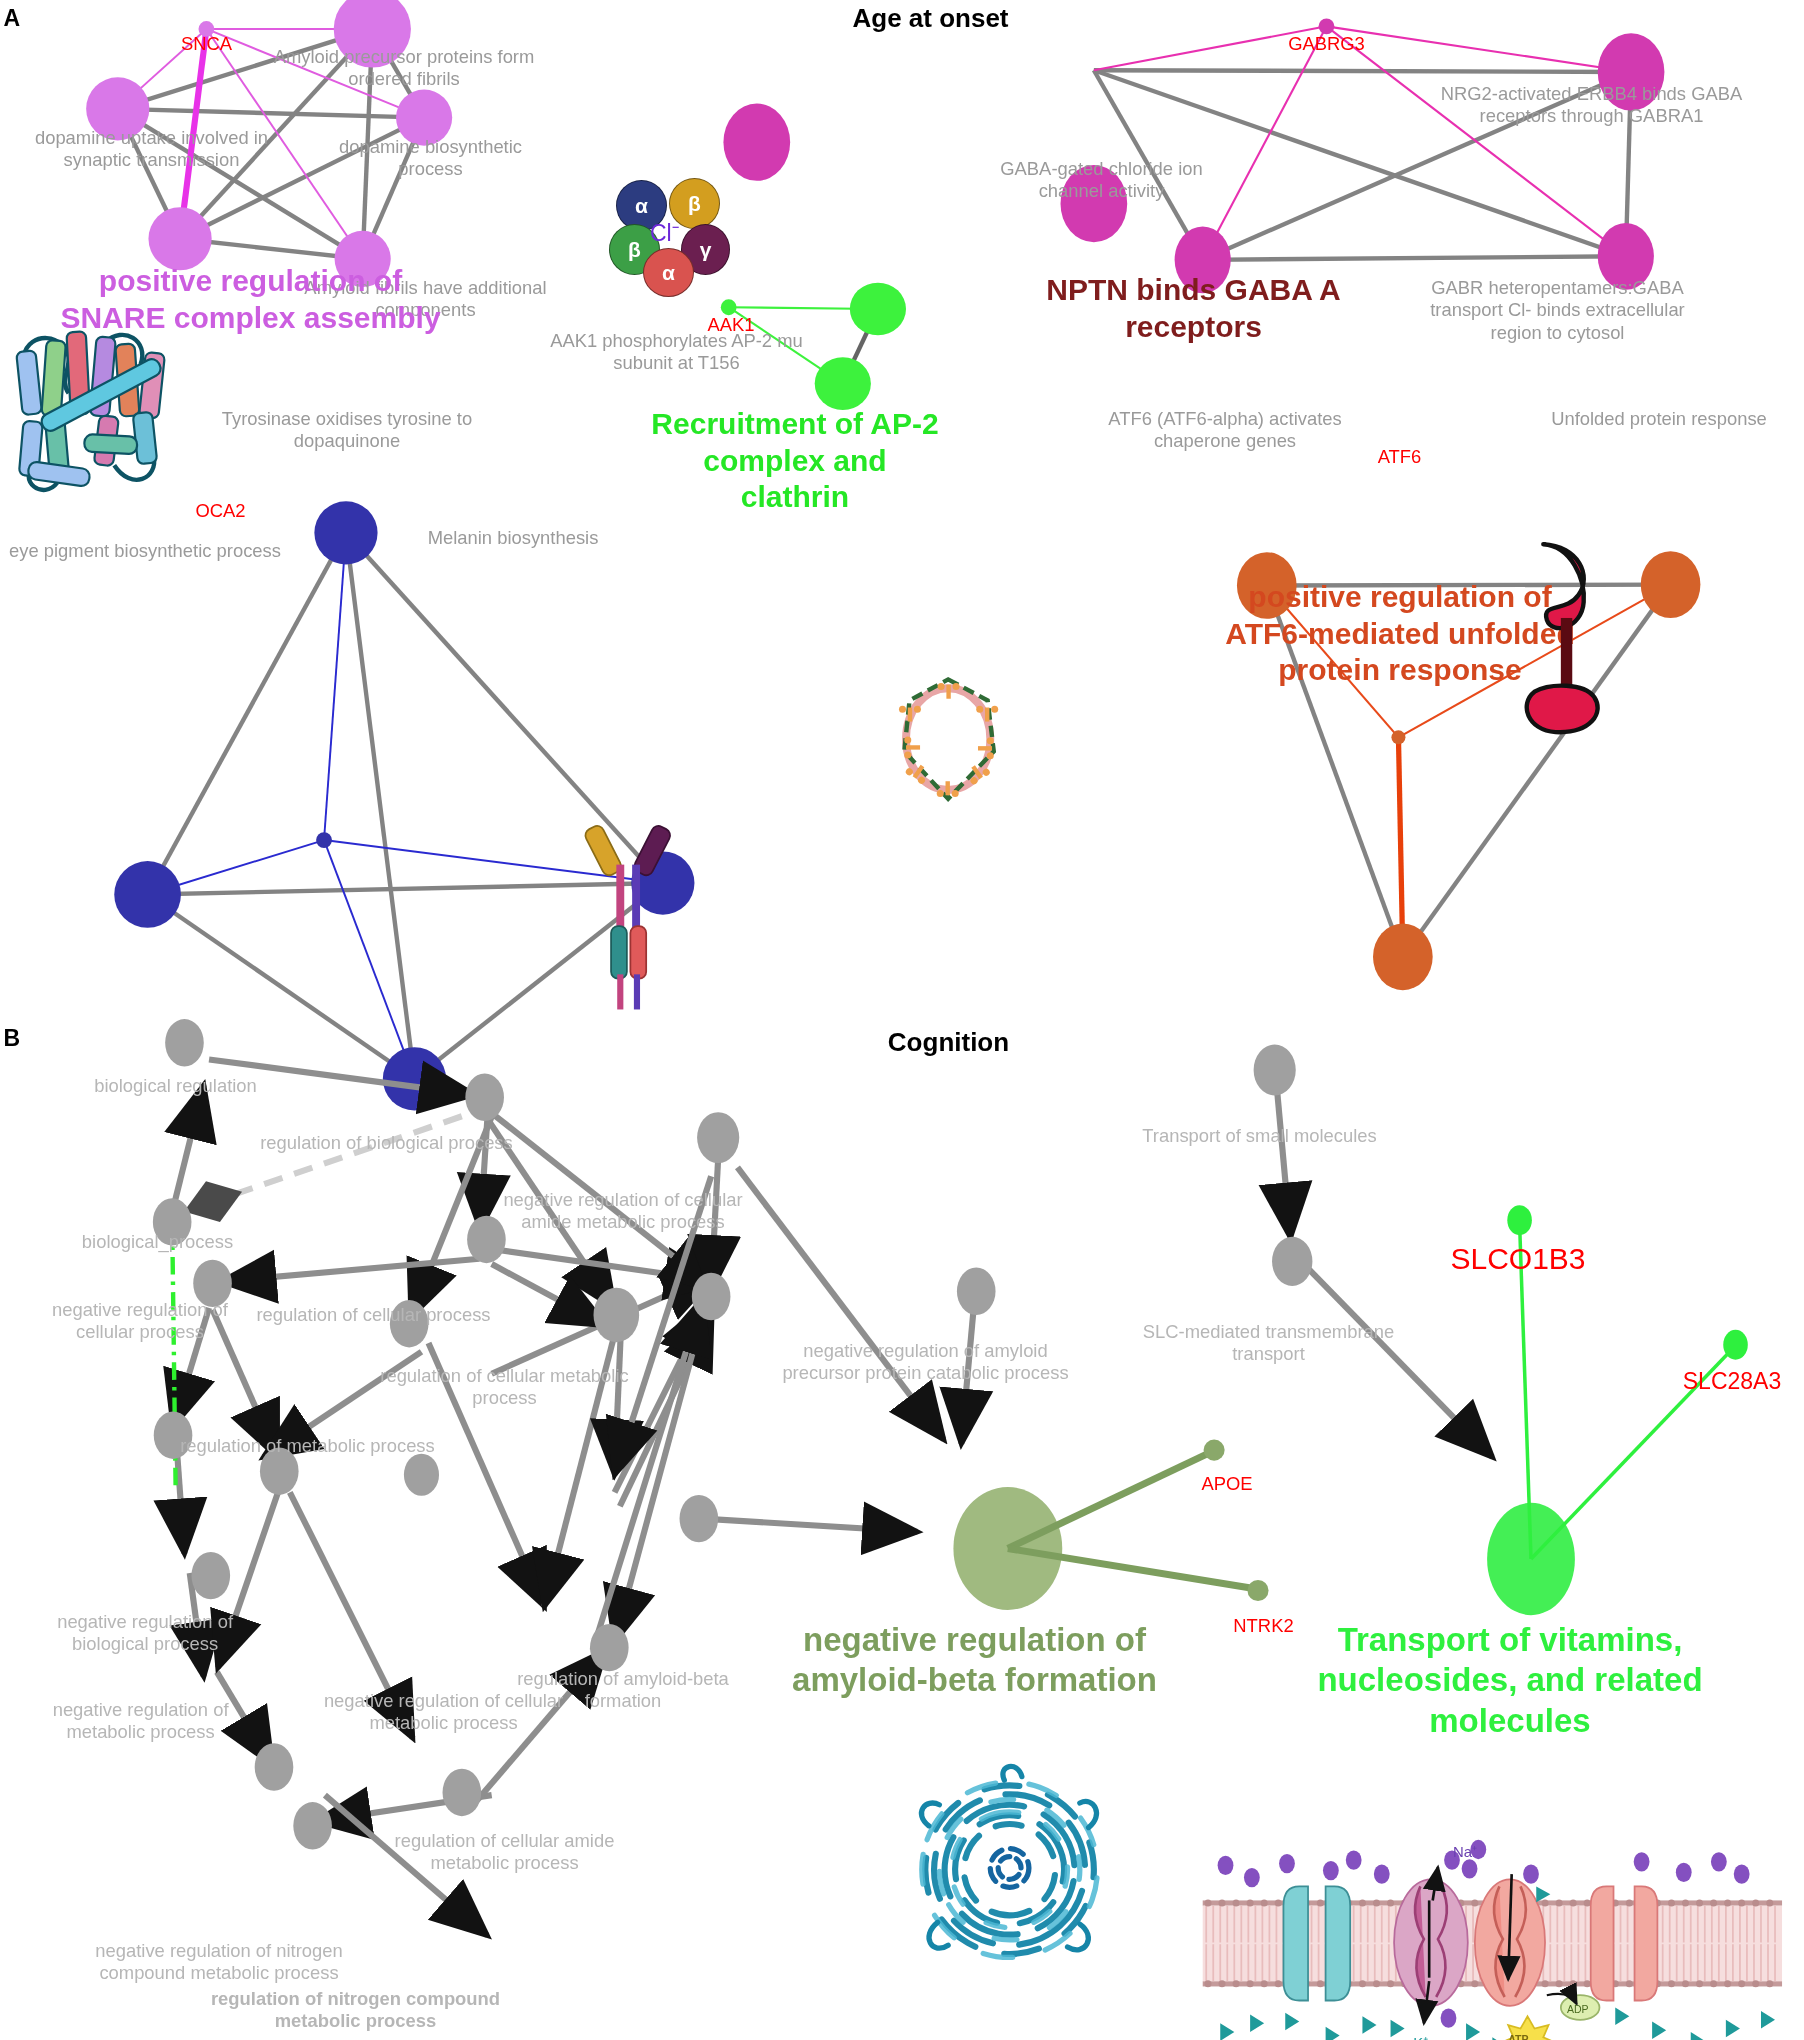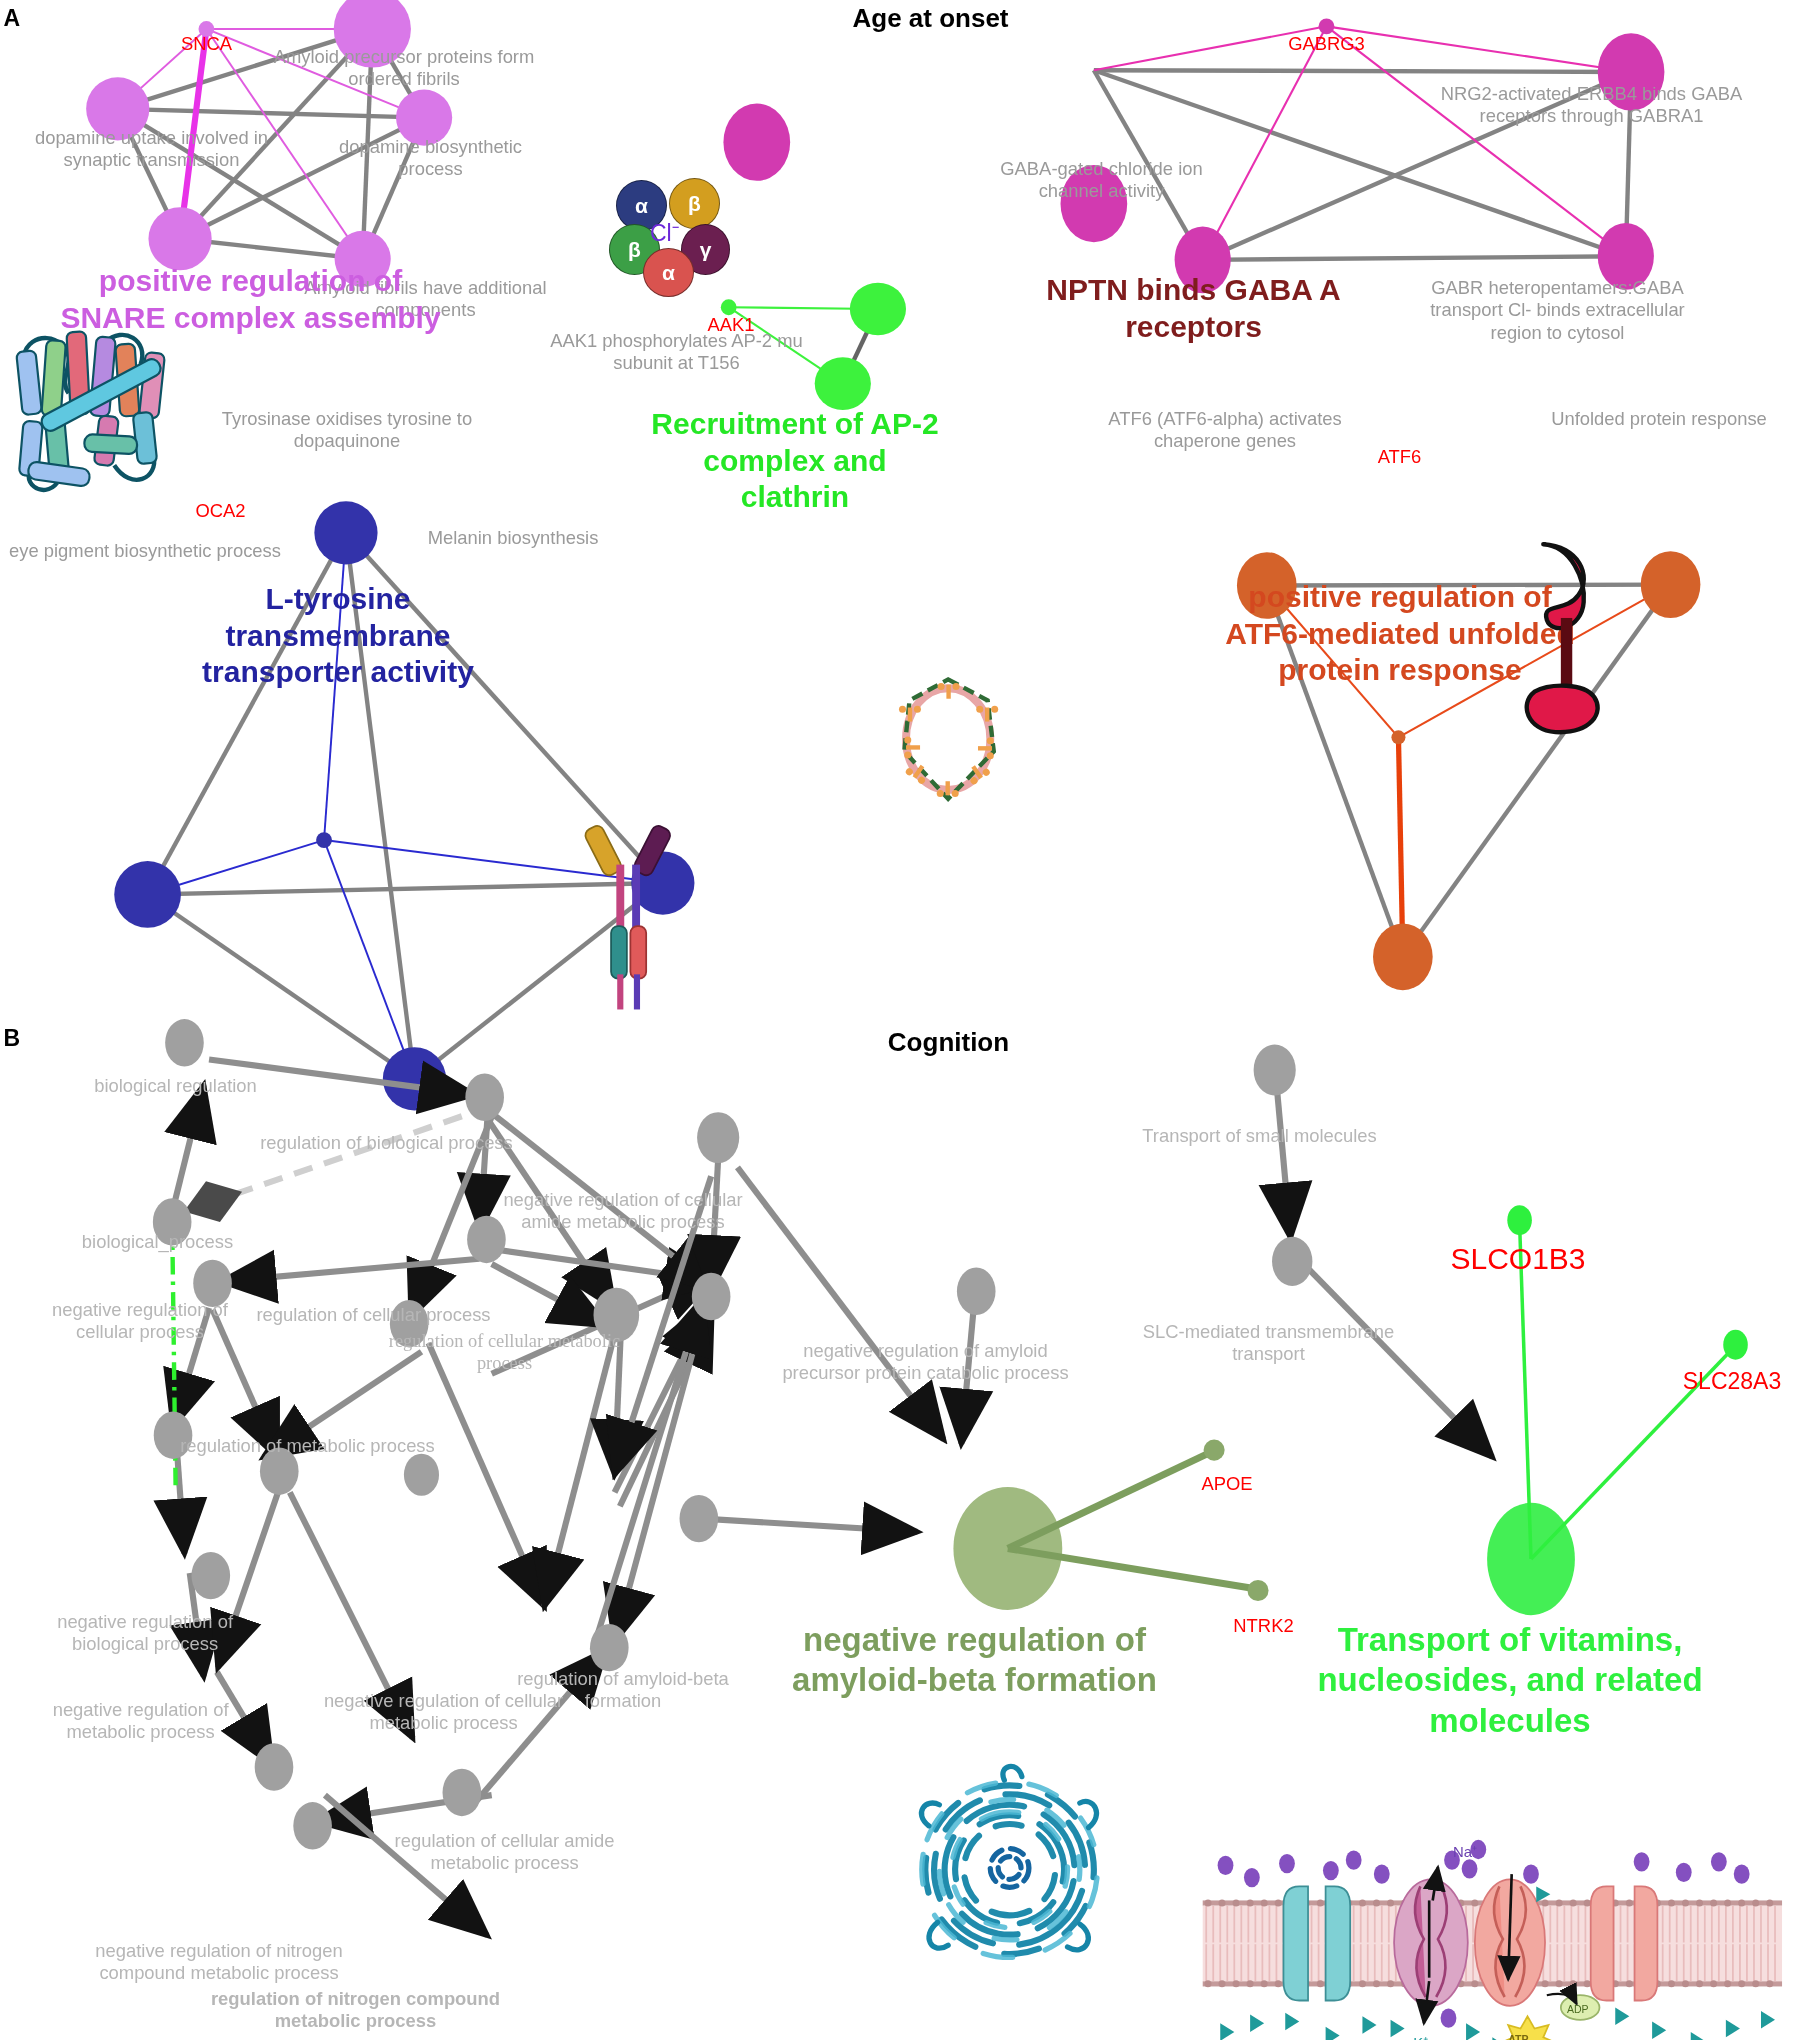--- a/index.html
+++ b/index.html
@@ -175,21 +175,20 @@
 
   <div class="node-label" style="left:1102px;top:408px;width:246px;">ATF6 (ATF6-alpha) activates chaperone genes</div>
   <div class="node-label" style="left:1536px;top:408px;width:246px;">Unfolded protein response</div>
   <div class="gene-label" style="left:1354px;top:446px;width:91px;">ATF6</div>
   <div class="cluster-title" style="left:1220px;top:579px;width:360px;color:#d4481f;">positive regulation of ATF6-mediated unfolded protein response</div>
 
   <div class="node-label" style="left:211px;top:408px;width:272px;">Tyrosinase oxidises tyrosine to dopaquinone</div>
   <div class="node-label" style="left:0px;top:540px;width:290px;">eye pigment biosynthetic process</div>
   <div class="node-label" style="left:399px;top:527px;width:228px;">Melanin biosynthesis</div>
   <div class="gene-label" style="left:172px;top:500px;width:97px;">OCA2</div>
-  <div class="cluster-title" style="left:180px;top:581px;width:316px;color:#2323a0;">L-tyrosine transmembrane transporter activity</div>
 
   <svg class="layer" viewBox="0 0 2056 2324" width="1805" height="2040">
     <g transform="translate(10,370)">
       <g stroke="#0d5364" stroke-width="5" fill="none">
         <path d="M20,60 C5,20 40,5 60,22 C80,40 55,60 68,78"></path>
         <path d="M110,20 C130,0 160,18 150,45"></path>
         <path d="M30,155 C8,180 40,200 55,180"></path>
         <path d="M120,160 C140,190 170,175 165,150"></path>
       </g>
       <g stroke="#0d5364" stroke-width="2.5">
@@ -376,21 +375,21 @@
       <line x1="1744" y1="1776" x2="1975" y2="1535" stroke="#2ef03e" stroke-width="4"></line>
       <ellipse cx="1977" cy="1532" rx="14" ry="17" fill="#2ef03e"></ellipse>
     </g>
   </svg>
 
   <div class="go-label" style="left:44px;top:1075px;width:263px;">biological regulation</div>
   <div class="go-label" style="left:233px;top:1132px;width:307px;">regulation of biological process</div>
   <div class="go-label" style="left:48px;top:1231px;width:219px;">biological_process</div>
   <div class="go-label" style="left:26px;top:1299px;width:228px;">negative regulation of cellular process</div>
   <div class="go-label" style="left:246px;top:1304px;width:255px;">regulation of cellular process</div>
-  <div class="go-label" style="left:377px;top:1330px;width:255px;font-family:Liberation Serif, serif;">regulation of cellular metabolic process</div>
+  <div class="go-label" style="left:377px;top:1365px;width:255px;">regulation of cellular metabolic process</div>
   <div class="go-label" style="left:180px;top:1435px;width:255px;">regulation of metabolic process</div>
   <div class="go-label" style="left:17.6px;top:1611px;width:255px;">negative regulation of biological process</div>
   <div class="go-label" style="left:17.6px;top:1699px;width:246px;">negative regulation of metabolic process</div>
   <div class="go-label" style="left:312px;top:1690px;width:263px;">negative regulation of cellular metabolic process</div>
   <div class="go-label" style="left:70px;top:1940px;width:298px;">negative regulation of nitrogen compound metabolic process</div>
   <div class="go-label" style="left:202px;top:1988px;width:307px;font-weight:bold;">regulation of nitrogen compound metabolic process</div>
   <div class="go-label" style="left:377px;top:1830px;width:255px;">regulation of cellular amide metabolic process</div>
   <div class="go-label" style="left:487px;top:1189px;width:272px;">negative regulation of cellular amide metabolic process</div>
   <div class="go-label" style="left:478px;top:1668px;width:290px;">regulation of amyloid-beta formation</div>
   <div class="go-label" style="left:772px;top:1340px;width:307px;">negative regulation of amyloid precursor protein catabolic process</div>

